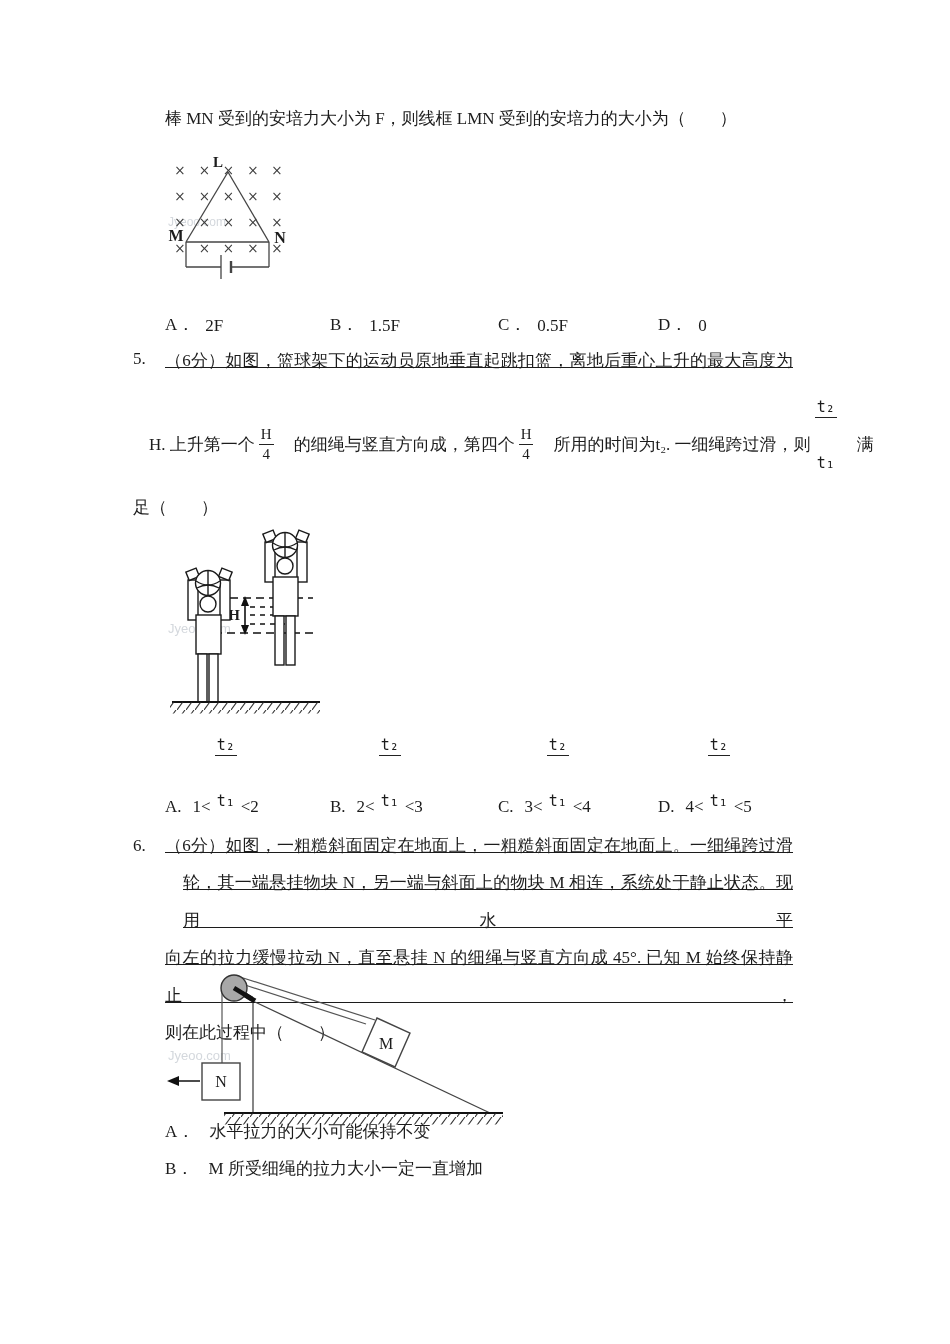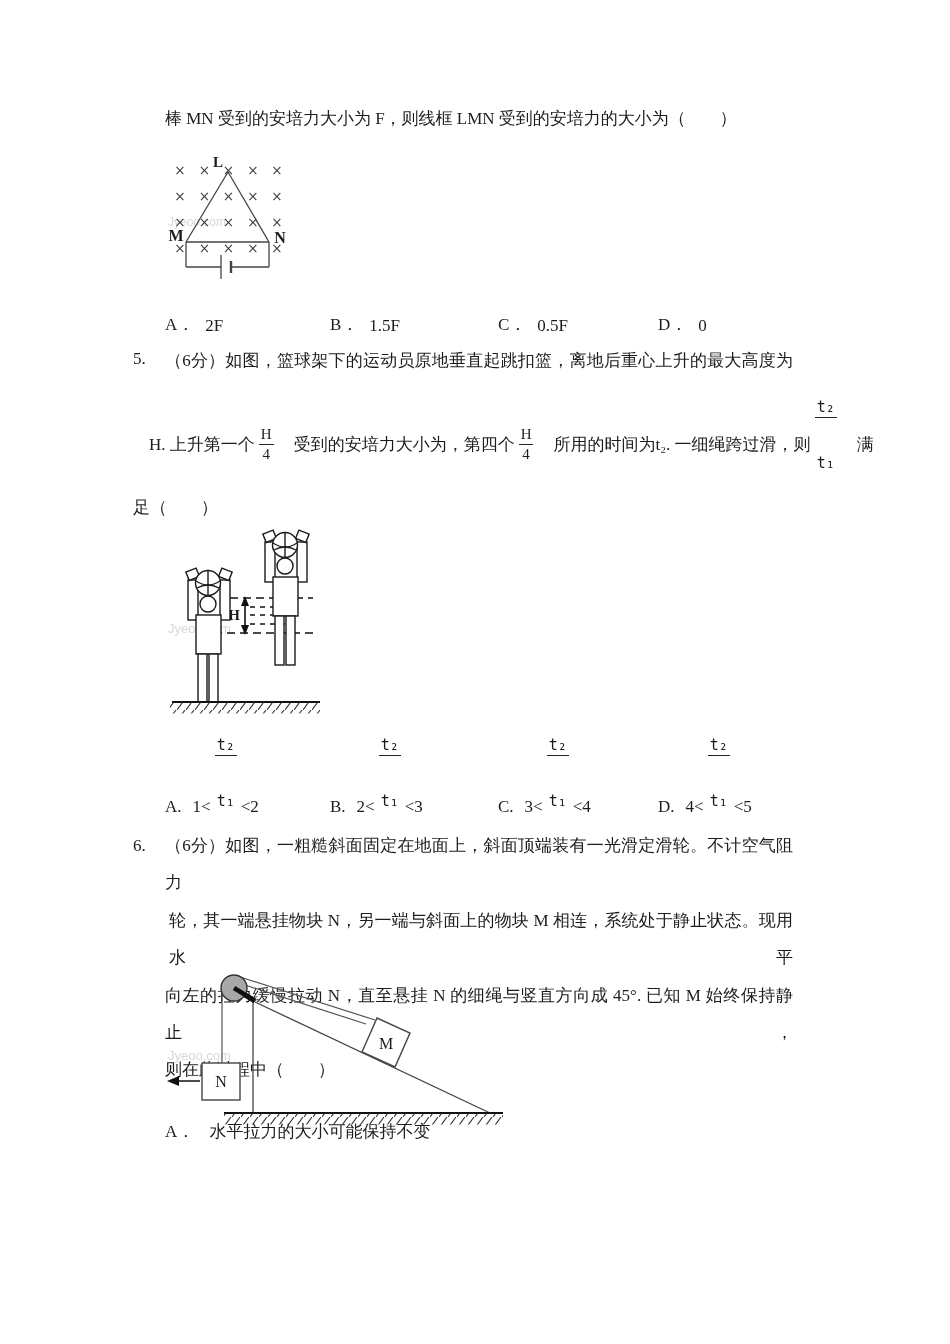--- a/index.html
+++ b/index.html
@@ -1,20 +1,20 @@
 <!DOCTYPE html>
 <html><head>
 <meta charset="utf-8">
 <style>
   html,body{margin:0;padding:0;background:#fff;}
   .page{position:relative;width:950px;height:1232px;background:#ffffff;overflow:hidden;
         font-family:"Liberation Serif","DejaVu Serif",serif;color:#1c1c1c;font-size:17px;}
   .abs{position:absolute;}
   .stem{line-height:22px;}
-  .jline{text-align:justify;text-align-last:justify;}
+  .jline{text-align:justify;text-align-last:justify;text-decoration:underline;}
   .numline{display:flex;}
   .qnum{flex:0 0 32px;}
   .qtext{flex:1;display:block;}
   
   .optrow{display:grid;grid-template-columns:165px 168px 160px auto;}
   .opt{display:inline-flex;align-items:flex-end;white-space:nowrap;}
   .opt .letter{margin-right:11px;}
   
   .frac{display:inline-flex;flex-direction:column;align-items:center;line-height:1.1;
         font-size:15px;margin:0 4px;vertical-align:middle;}
@@ -104,21 +104,21 @@
     <span class="qnum">5.</span>
     <span class="qtext jline">（6分）如图，篮球架下的运动员原地垂直起跳扣篮，离地后重心上升的最大高度为</span>
   </div>
 
   <div class="abs fracline" style="left:133px;top:418px;">
     <span class="t">H. 上升第一个</span>
     <span class="frac">
       <span class="num">H</span>
       <span class="den">4</span>
       </span>
-    <span class="t">受到的安培力大小为，第四个</span>
+    <span class="t">的细绳与竖直方向成，第四个</span>
     <span class="frac">
       <span class="num">H</span>
       <span class="den">4</span>
       </span>
     <span class="t">所用的时间为t₂. 一细绳跨过滑，则</span>
     <span class="frac mono raised">
       <span class="num">t₂</span>
       <span class="den">t₁</span>
       </span>
     <span class="t">满</span>
@@ -220,23 +220,23 @@
         <span class="num">t₂</span>
         <span class="den">t₁</span>
         </span>
       <span>&lt;5</span>
       </span>
   </div>
 
   <div class="abs" style="left:133px;top:827px;width:660px;line-height:37.4px;">
     <div class="numline">
       <span class="qnum">6.</span>
-      <span class="qtext jline">（6分）如图，一粗糙斜面固定在地面上，斜面顶端装有一光滑定滑轮。不计空气阻力</span>
+      <span class="qtext jline">（6分）如图，一粗糙斜面固定在地面上，一粗糙斜面固定在地面上。一细绳跨过滑</span>
     </div>
-    <div class="jline" style="margin-left:36px;">轮，其一端悬挂物块 N，另一端与斜面上的物块 M 相连，系统处于静止状态。现用水平</div>
+    <div class="jline" style="margin-left:50px;">轮，其一端悬挂物块 N，另一端与斜面上的物块 M 相连，系统处于静止状态。现用水平</div>
     <div class="jline" style="margin-left:32px;">向左的拉力缓慢拉动 N，直至悬挂 N 的细绳与竖直方向成 45°. 已知 M 始终保持静止，</div>
     <div style="margin-left:32px;">则在此过程中（　　）</div>
   </div>
 
   <svg class="abs" style="left:160px;top:963px;" width="350" height="165" viewBox="0 0 350 165">
     <text class="wm" x="8" y="97" style="font-size:13px">Jyeoo.com</text>
 
     <g stroke="#555" stroke-width="1.2">
       <line x1="62" y1="27" x2="62" y2="100"></line>
       <line x1="80" y1="14" x2="215" y2="57"></line>
@@ -269,19 +269,23 @@
       <line x1="64" y1="150" x2="343" y2="150" stroke="#111" stroke-width="1.8"></line>
       <rect x="64" y="150.5" width="279" height="11" fill="url(#hatch)"></rect>
     </g>
   </svg>
 
   <div class="abs" style="left:165px;top:1113px;line-height:37.4px;">
     <div>
       <span class="letter" style="margin-right:11px;">A．</span>
       <span>水平拉力的大小可能保持不变</span>
     </div>
+    <div>
+      <span class="letter" style="margin-right:11px;">B．</span>
+      <span>M 所受细绳的拉力大小一定一直增加</span>
+    </div>
   </div>
 
   <div class="abs footer" style="left:0;top:1316px;">
     <span>第2页</span><span class="sep">|</span><span>共8页</span>
   </div>
 
 </div>
 
 </body></html>

